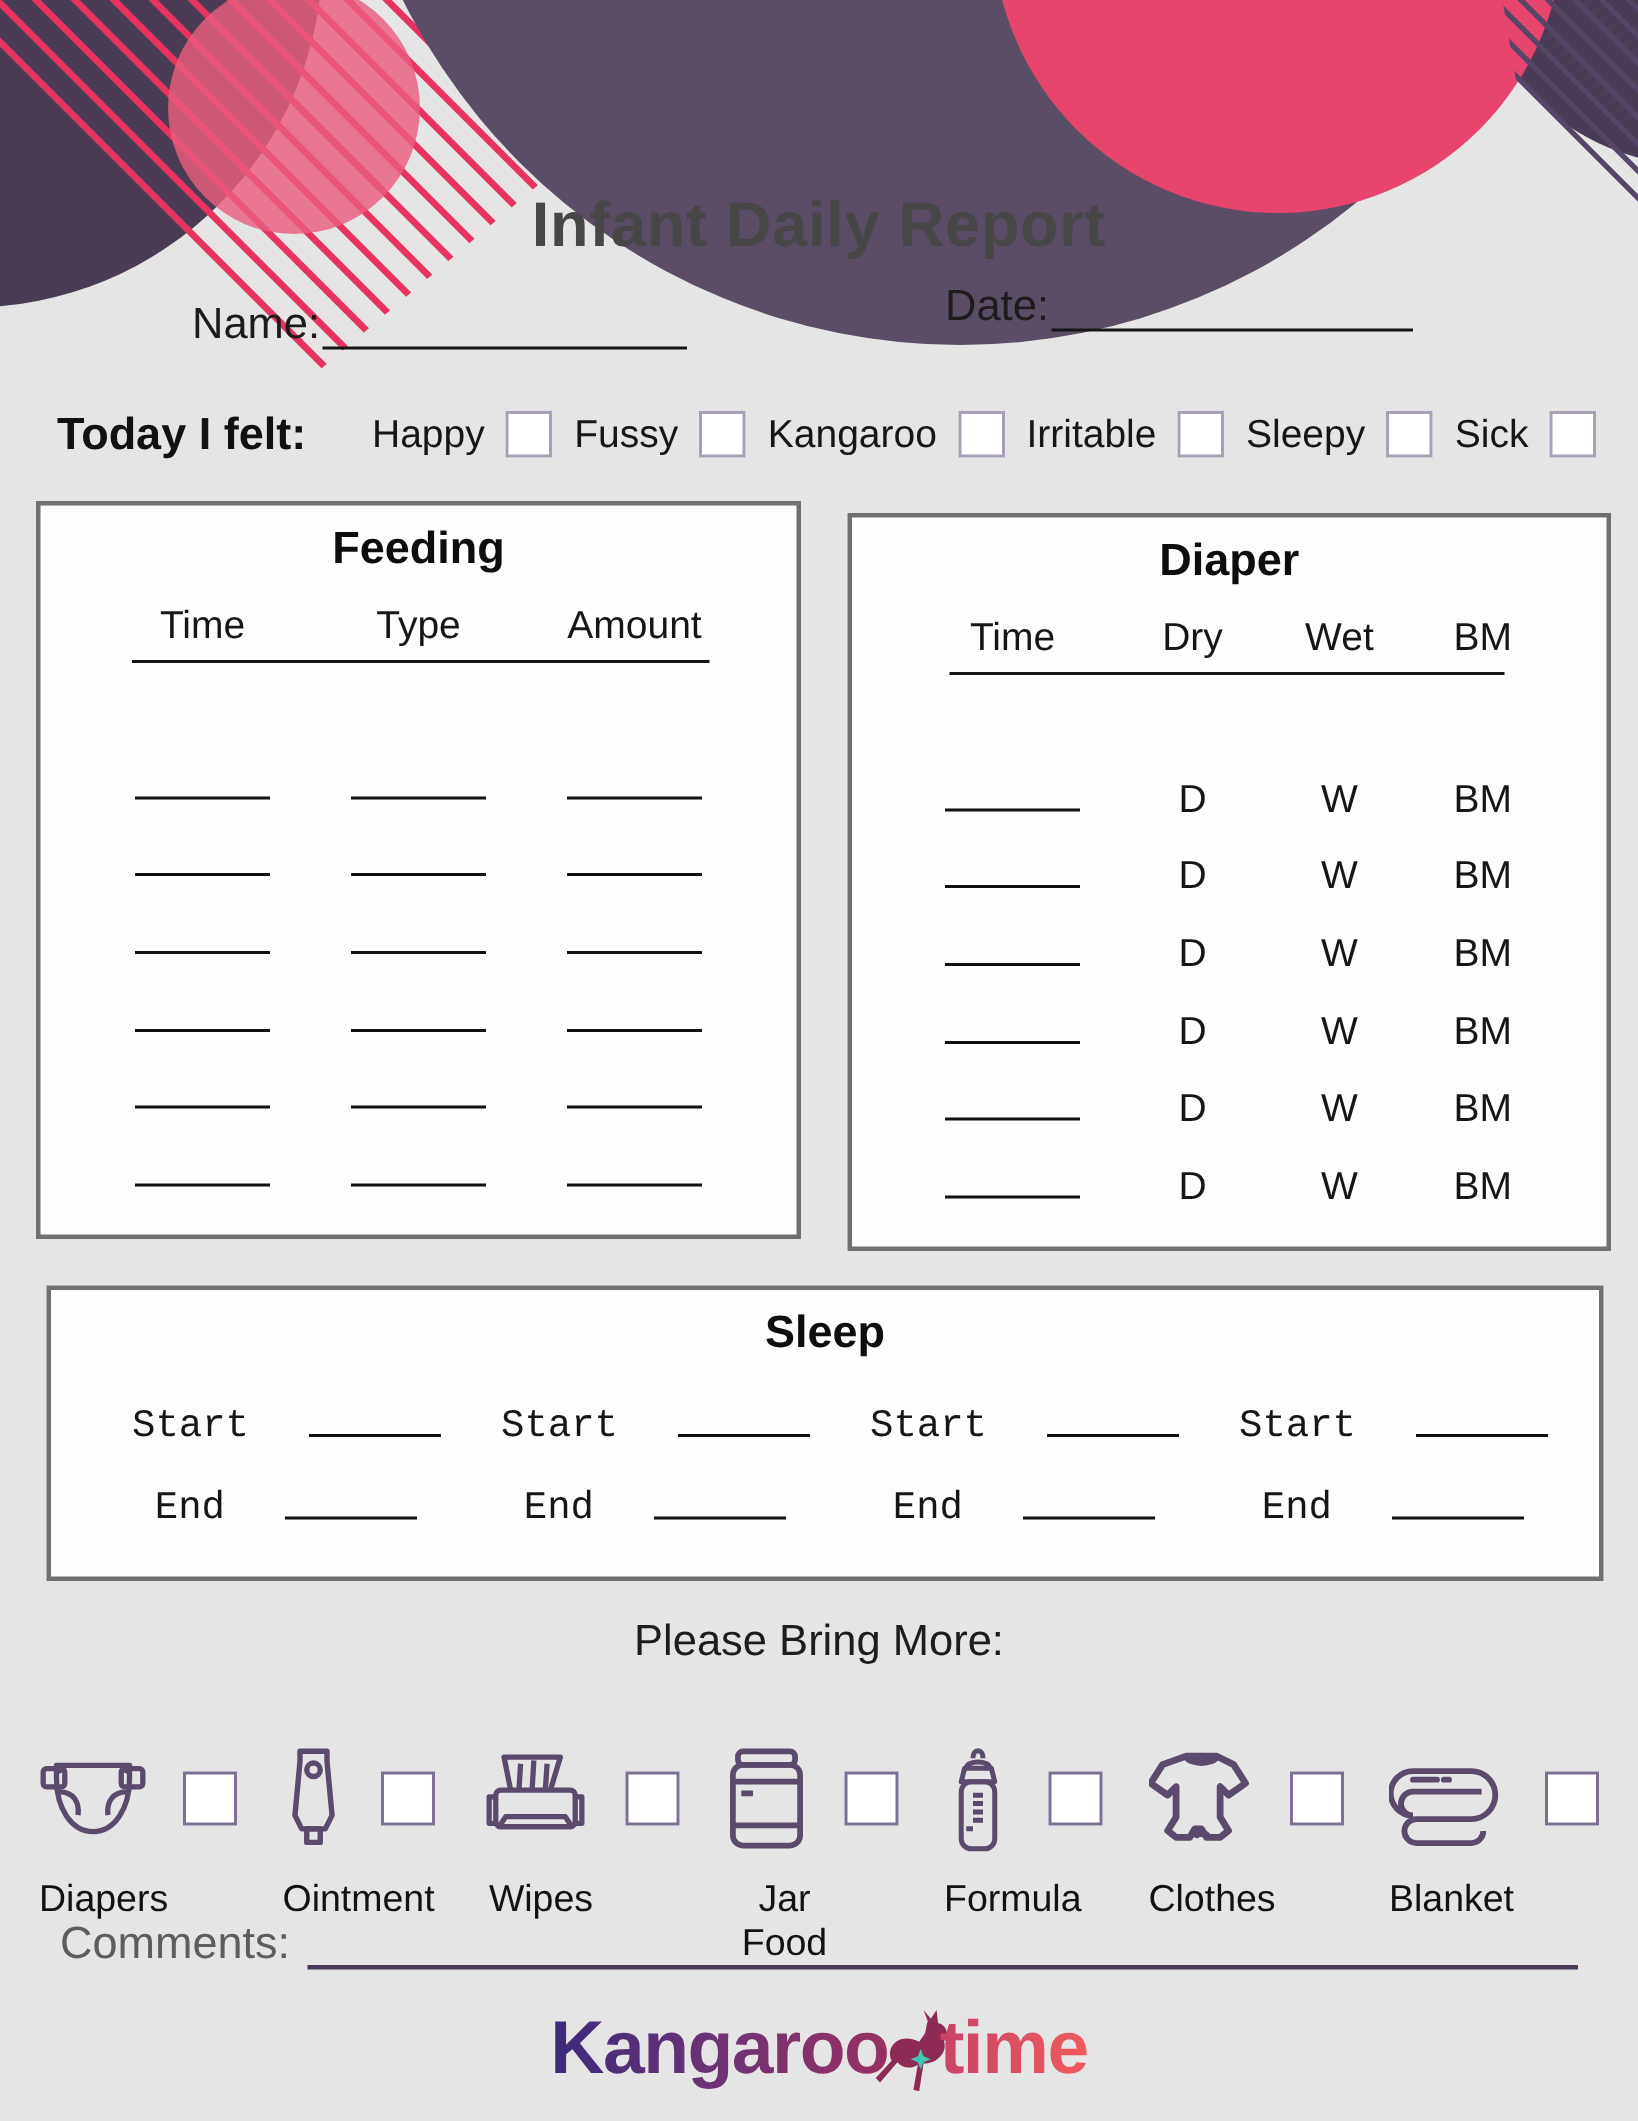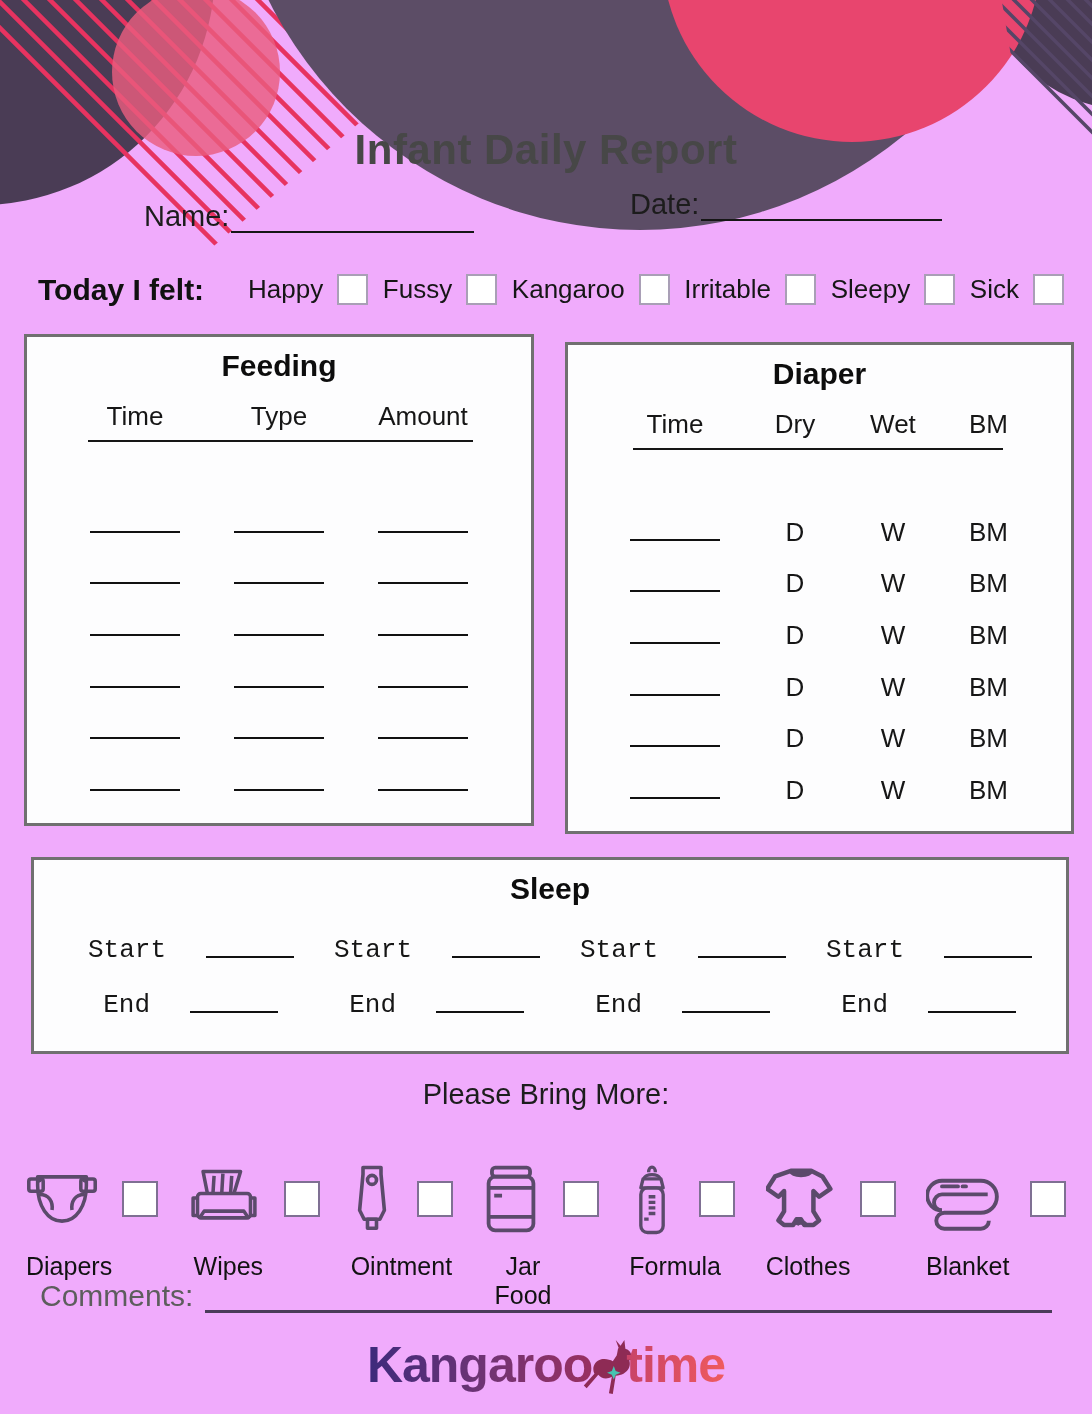--- a/index.html
+++ b/index.html
@@ -1,26 +1,26 @@
 <!DOCTYPE html>
 <html><head>
 <meta charset="utf-8">
 <style>
   html,body{margin:0;padding:0;}
   body{font-family:"Liberation Sans", sans-serif; background:#ffffff;}
-  .page{position:relative;width:1092px;height:1414px;background:#f0abfc;overflow:hidden;}
+  .page{position:relative;width:1092px;height:1414px;background:#e5e5e5;overflow:hidden;}
 
   
   .decor{position:absolute;top:0;left:0;width:1092px;height:300px;pointer-events:none;}
 
   
   .title{position:absolute;top:126px;left:0;width:100%;text-align:center;
          font-size:42px;font-weight:bold;color:#474747;letter-spacing:.5px;}
   .field{position:absolute;display:flex;align-items:flex-end;font-size:29px;color:#1c1c1c;}
-  .field-name{top:200px;left:128px;width:330px;margin-left:16px;}
+  .field-name{top:200px;left:128px;width:330px;}
   .field-date{top:188px;left:630px;width:312px;text-align:center;}
   .wline{flex:1;border-bottom:2.5px solid #161616;height:30px;margin-left:2px;}
 
   
   .feel-label{position:absolute;top:273px;left:38px;font-size:30px;font-weight:bold;color:#111;text-align:right;}
   .feel-opts{position:absolute;top:274px;left:248px;right:28px;display:flex;
              justify-content:space-between;align-items:center;}
   .feel-opt{display:flex;align-items:center;gap:14px;font-size:26px;color:#161616;}
   .cb{width:27px;height:27px;border:2px solid #a99fb6;background:#fff;display:inline-block;}
 
@@ -306,45 +306,45 @@
           </svg>
         </span>
         <span class="bring-cb"></span>
       </div>
       <span class="bring-lab">Diapers</span>
     </div>
 
     <div class="bring-item">
       <div class="bring-top">
         <span class="icon">
+          <svg width="42" height="72" viewBox="0 0 36 64" fill="none" stroke="#5b4a6b" stroke-width="3.2" stroke-linejoin="round">
+            <path d="M10 4 h16 v6 l3 32 -4 8 h-14 l-4 -8 3 -32 z"></path>
+            <circle cx="18" cy="15" r="4"></circle>
+            <path d="M14 50 h8 v8 h-8 z"></path>
+          </svg>
+        </span>
+        <span class="bring-cb"></span>
+      </div>
+      <span class="bring-lab">Ointment</span>
+    </div>
+
+    <div class="bring-item">
+      <div class="bring-top">
+        <span class="icon">
           <svg width="72" height="64" viewBox="0 0 64 58" fill="none" stroke="#5b4a6b" stroke-width="3.2" stroke-linejoin="round">
             <path d="M17 24 L13 4 h34 l-6 20"></path>
             <path d="M22 24 L23 8 M30 23 L31 6 M38 23 L39 8"></path>
             <rect x="8" y="24" width="48" height="22" rx="3"></rect>
             <path d="M8 28 h-4 v16 h4 M56 28 h4 v16 h-4"></path>
             <path d="M14 40 h36 l4 6 h-44 z"></path>
           </svg>
         </span>
         <span class="bring-cb"></span>
       </div>
       <span class="bring-lab">Wipes</span>
-    </div>
-
-    <div class="bring-item">
-      <div class="bring-top">
-        <span class="icon">
-          <svg width="42" height="72" viewBox="0 0 36 64" fill="none" stroke="#5b4a6b" stroke-width="3.2" stroke-linejoin="round">
-            <path d="M10 4 h16 v6 l3 32 -4 8 h-14 l-4 -8 3 -32 z"></path>
-            <circle cx="18" cy="15" r="4"></circle>
-            <path d="M14 50 h8 v8 h-8 z"></path>
-          </svg>
-        </span>
-        <span class="bring-cb"></span>
-      </div>
-      <span class="bring-lab">Ointment</span>
     </div>
 
     <div class="bring-item">
       <div class="bring-top">
         <span class="icon">
           <svg width="56" height="70" viewBox="0 0 50 62" fill="none" stroke="#5b4a6b" stroke-width="3.4" stroke-linejoin="round">
             <rect x="8" y="3" width="34" height="8" rx="3"></rect>
             <rect x="5" y="11" width="40" height="48" rx="6"></rect>
             <path d="M5 21 h40 M5 47 h40"></path>
             <path d="M10 28 h7"></path>

